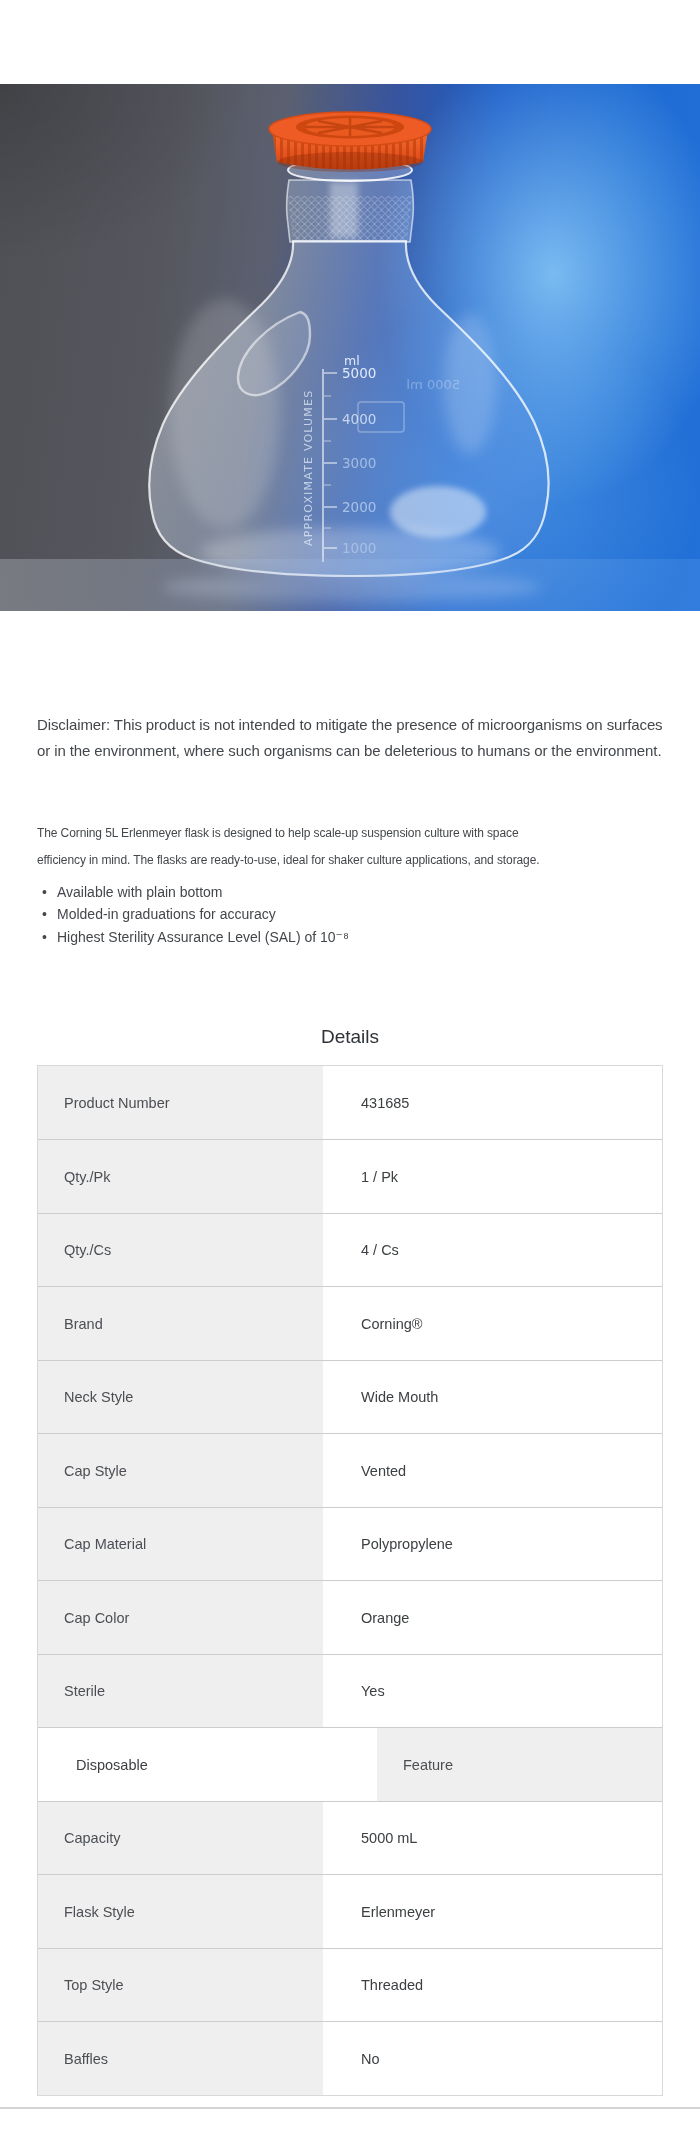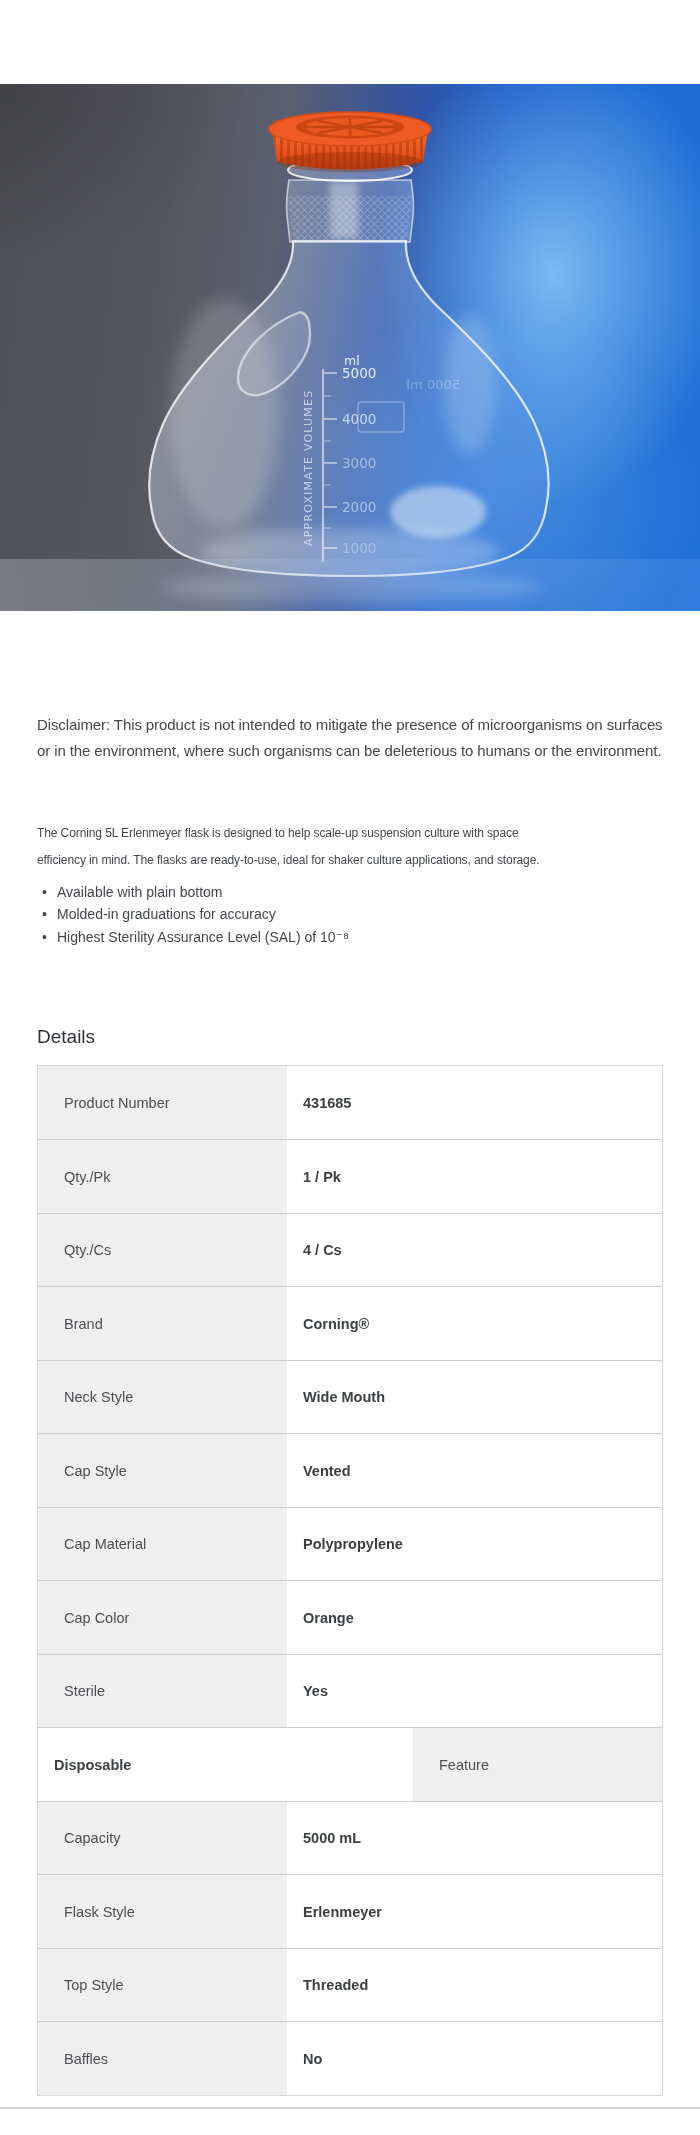--- a/index.html
+++ b/index.html
@@ -29,33 +29,33 @@
   }
   .photo svg{position:absolute;left:0;top:0;}
   
   .content{padding:0 37px;}
   .disclaimer{margin:101px 0 0 0;font-size:15px;line-height:25.5px;letter-spacing:-0.1px;}
   .disclaimer .ln,.description .ln{display:block;white-space:nowrap;}
   .description{margin:57px 0 0 0;font-size:12px;line-height:27px;letter-spacing:-0.1px;}
   ul.features{margin:7px 0 0 0;padding:0 0 0 5px;list-style:none;font-size:14px;line-height:22.3px;}
   ul.features li{position:relative;padding-left:15px;}
   ul.features li::before{content:"\2022";position:absolute;left:0;top:0;color:#43474b;}
-  h2.details-heading{margin:76px 0 0 0;font-size:19px;line-height:25px;font-weight:500;color:#2f3337;letter-spacing:0;}
+  h2.details-heading{margin:76px 0 0 0;font-size:19px;line-height:25px;font-weight:500;color:#2f3337;letter-spacing:0;text-align:center;}
   
   .details-table{
     margin-top:16px;
     border:1px solid #d8d8d8;
     width:626px;box-sizing:border-box;
     background:#fff;
   }
   .details-row{display:flex;height:73.5px;box-sizing:border-box;}
   .details-row + .details-row{border-top:1px solid #cdcdcd;}
   .cell{display:flex;align-items:center;box-sizing:border-box;font-size:14.5px;}
-  .cell.label{width:249px;background:#f0efef;padding-left:26px;color:#4b4f53;}
-  .cell.value{flex:1;background:#ffffff;padding-left:16px;color:#3c4043;font-weight:bold;}
+  .cell.label{width:285px;background:#f0efef;padding-left:26px;color:#4b4f53;}
+  .cell.value{flex:1;background:#ffffff;padding-left:38px;color:#3c4043;}
   .bottom-divider{margin-top:11px;width:700px;height:2px;background:#d3d3d3;}
 </style>
 </head>
 <body>
 
 <div class="photo">
   <svg width="700" height="527" viewBox="0 0 700 527">
     <defs>
       <linearGradient id="capG" x1="0" y1="0" x2="0" y2="1">
         <stop offset="0" stop-color="#f4702f"></stop>

